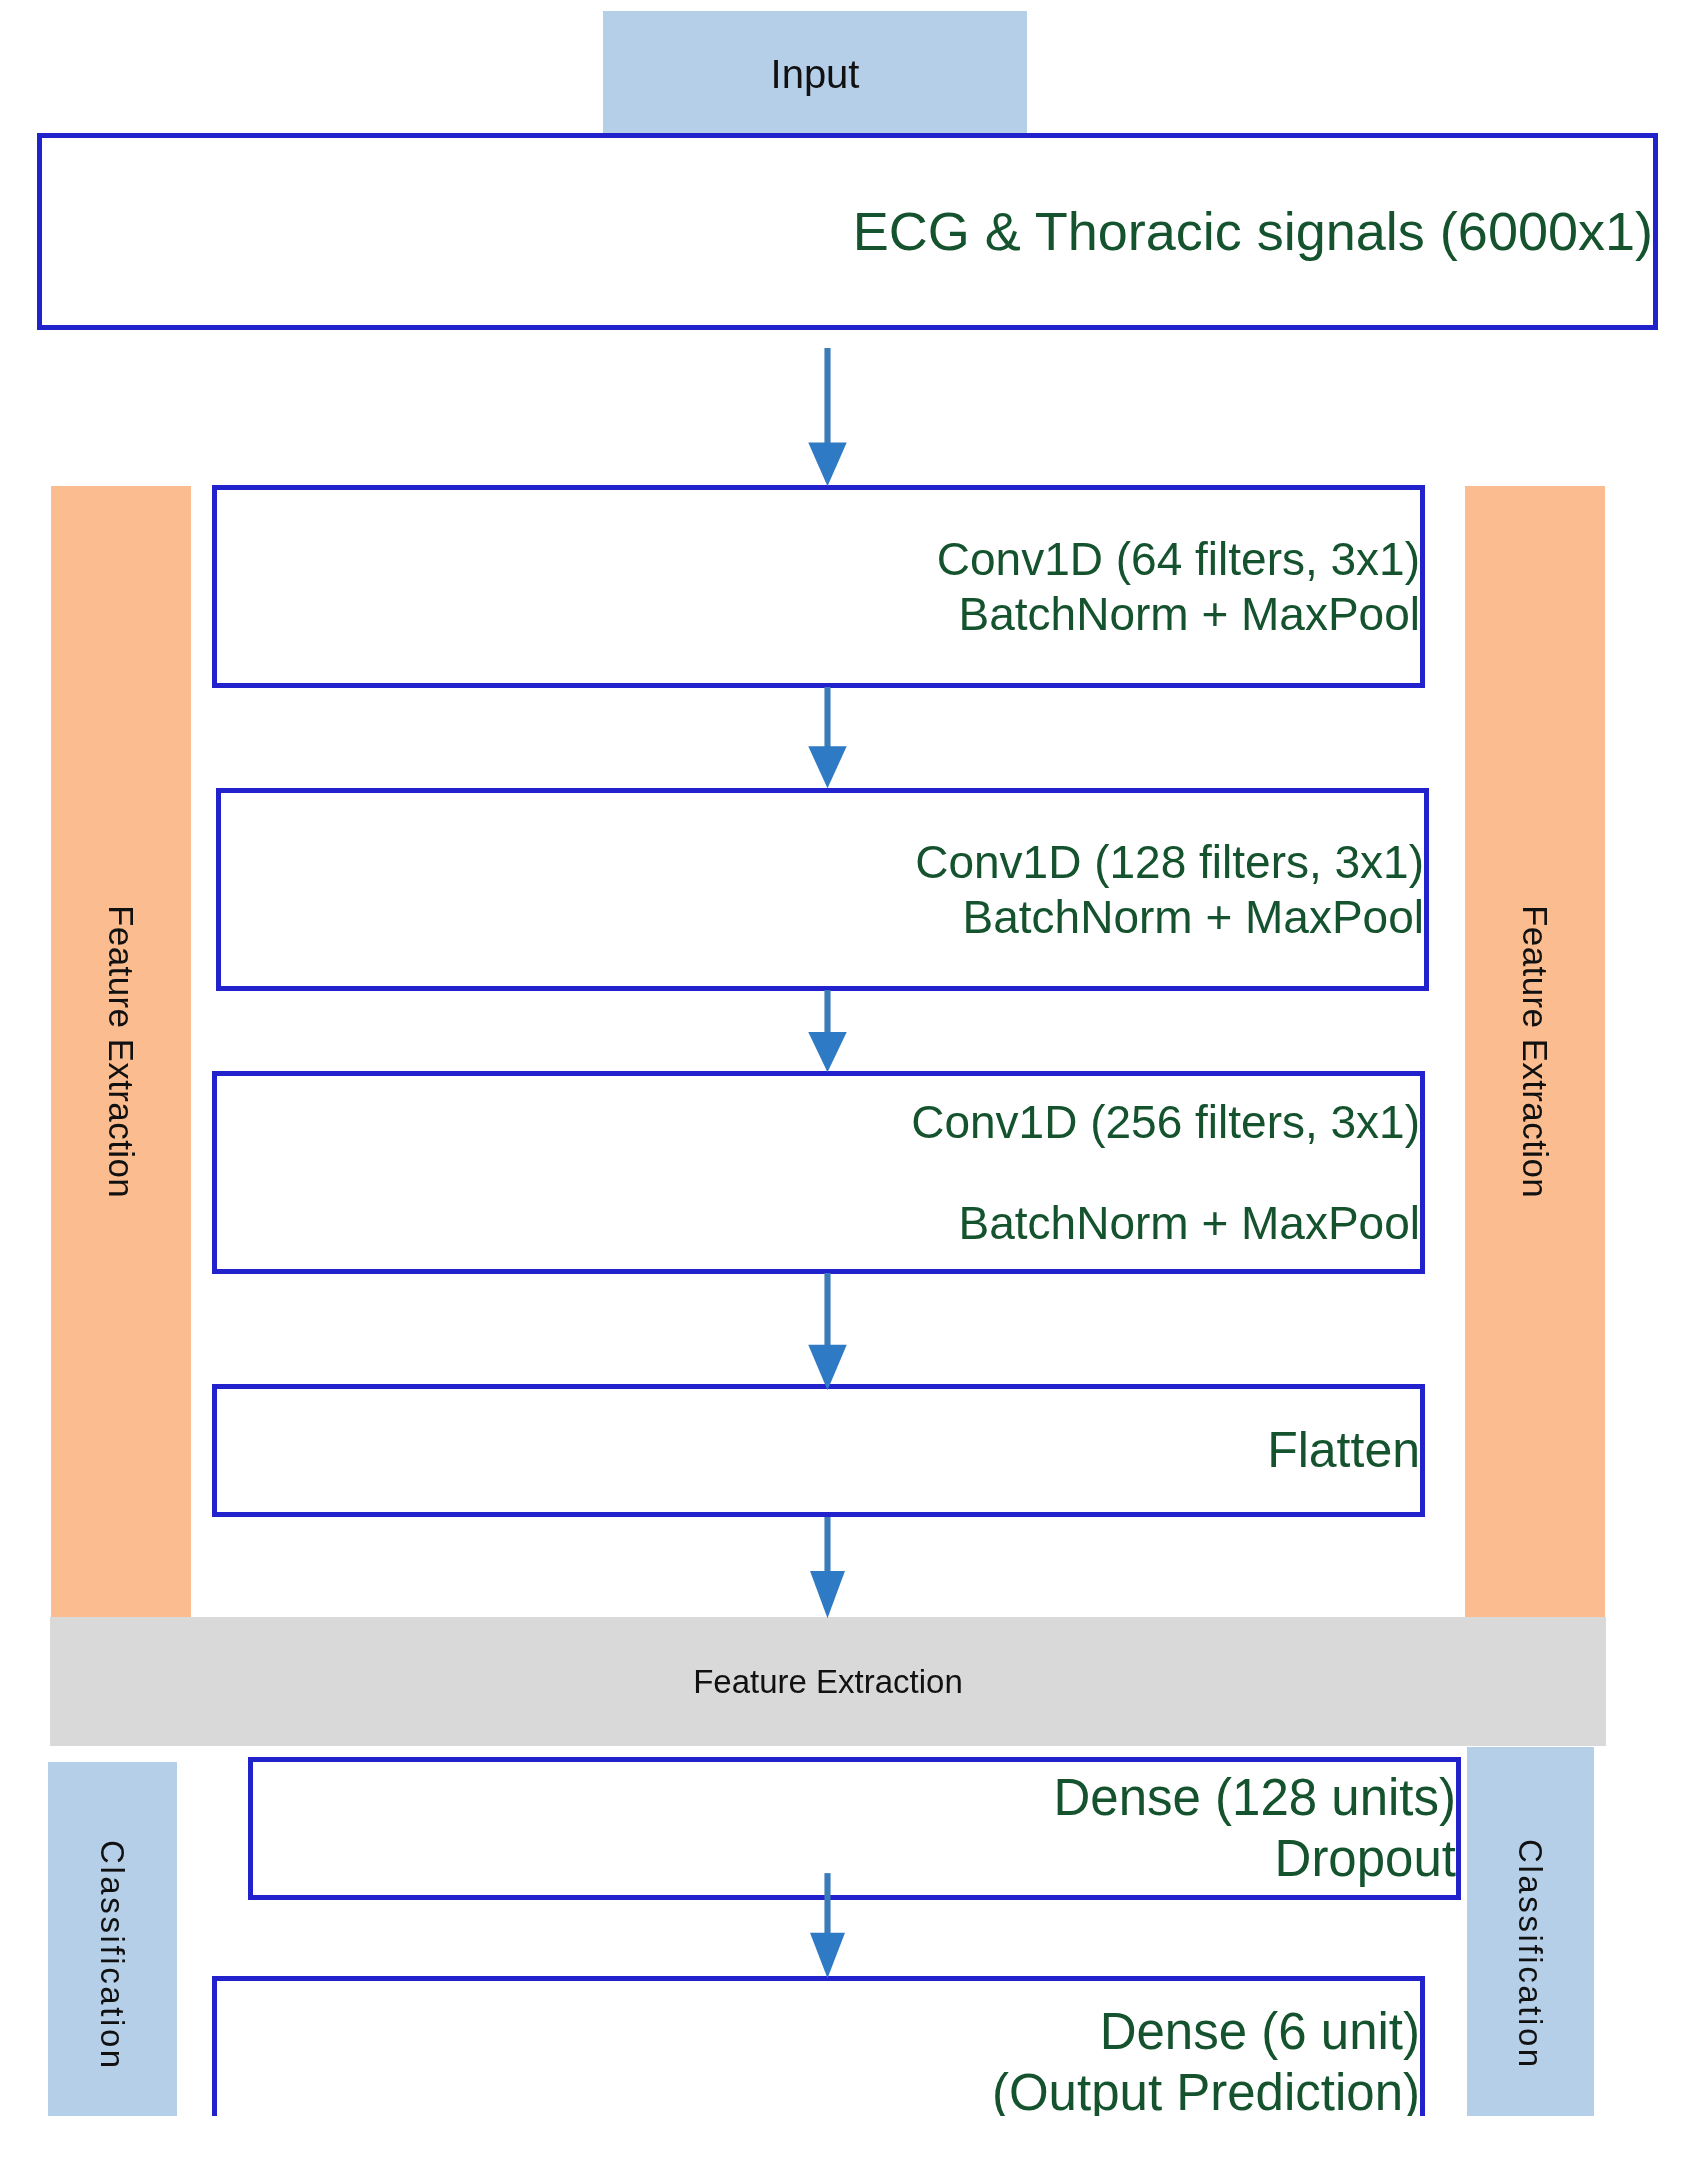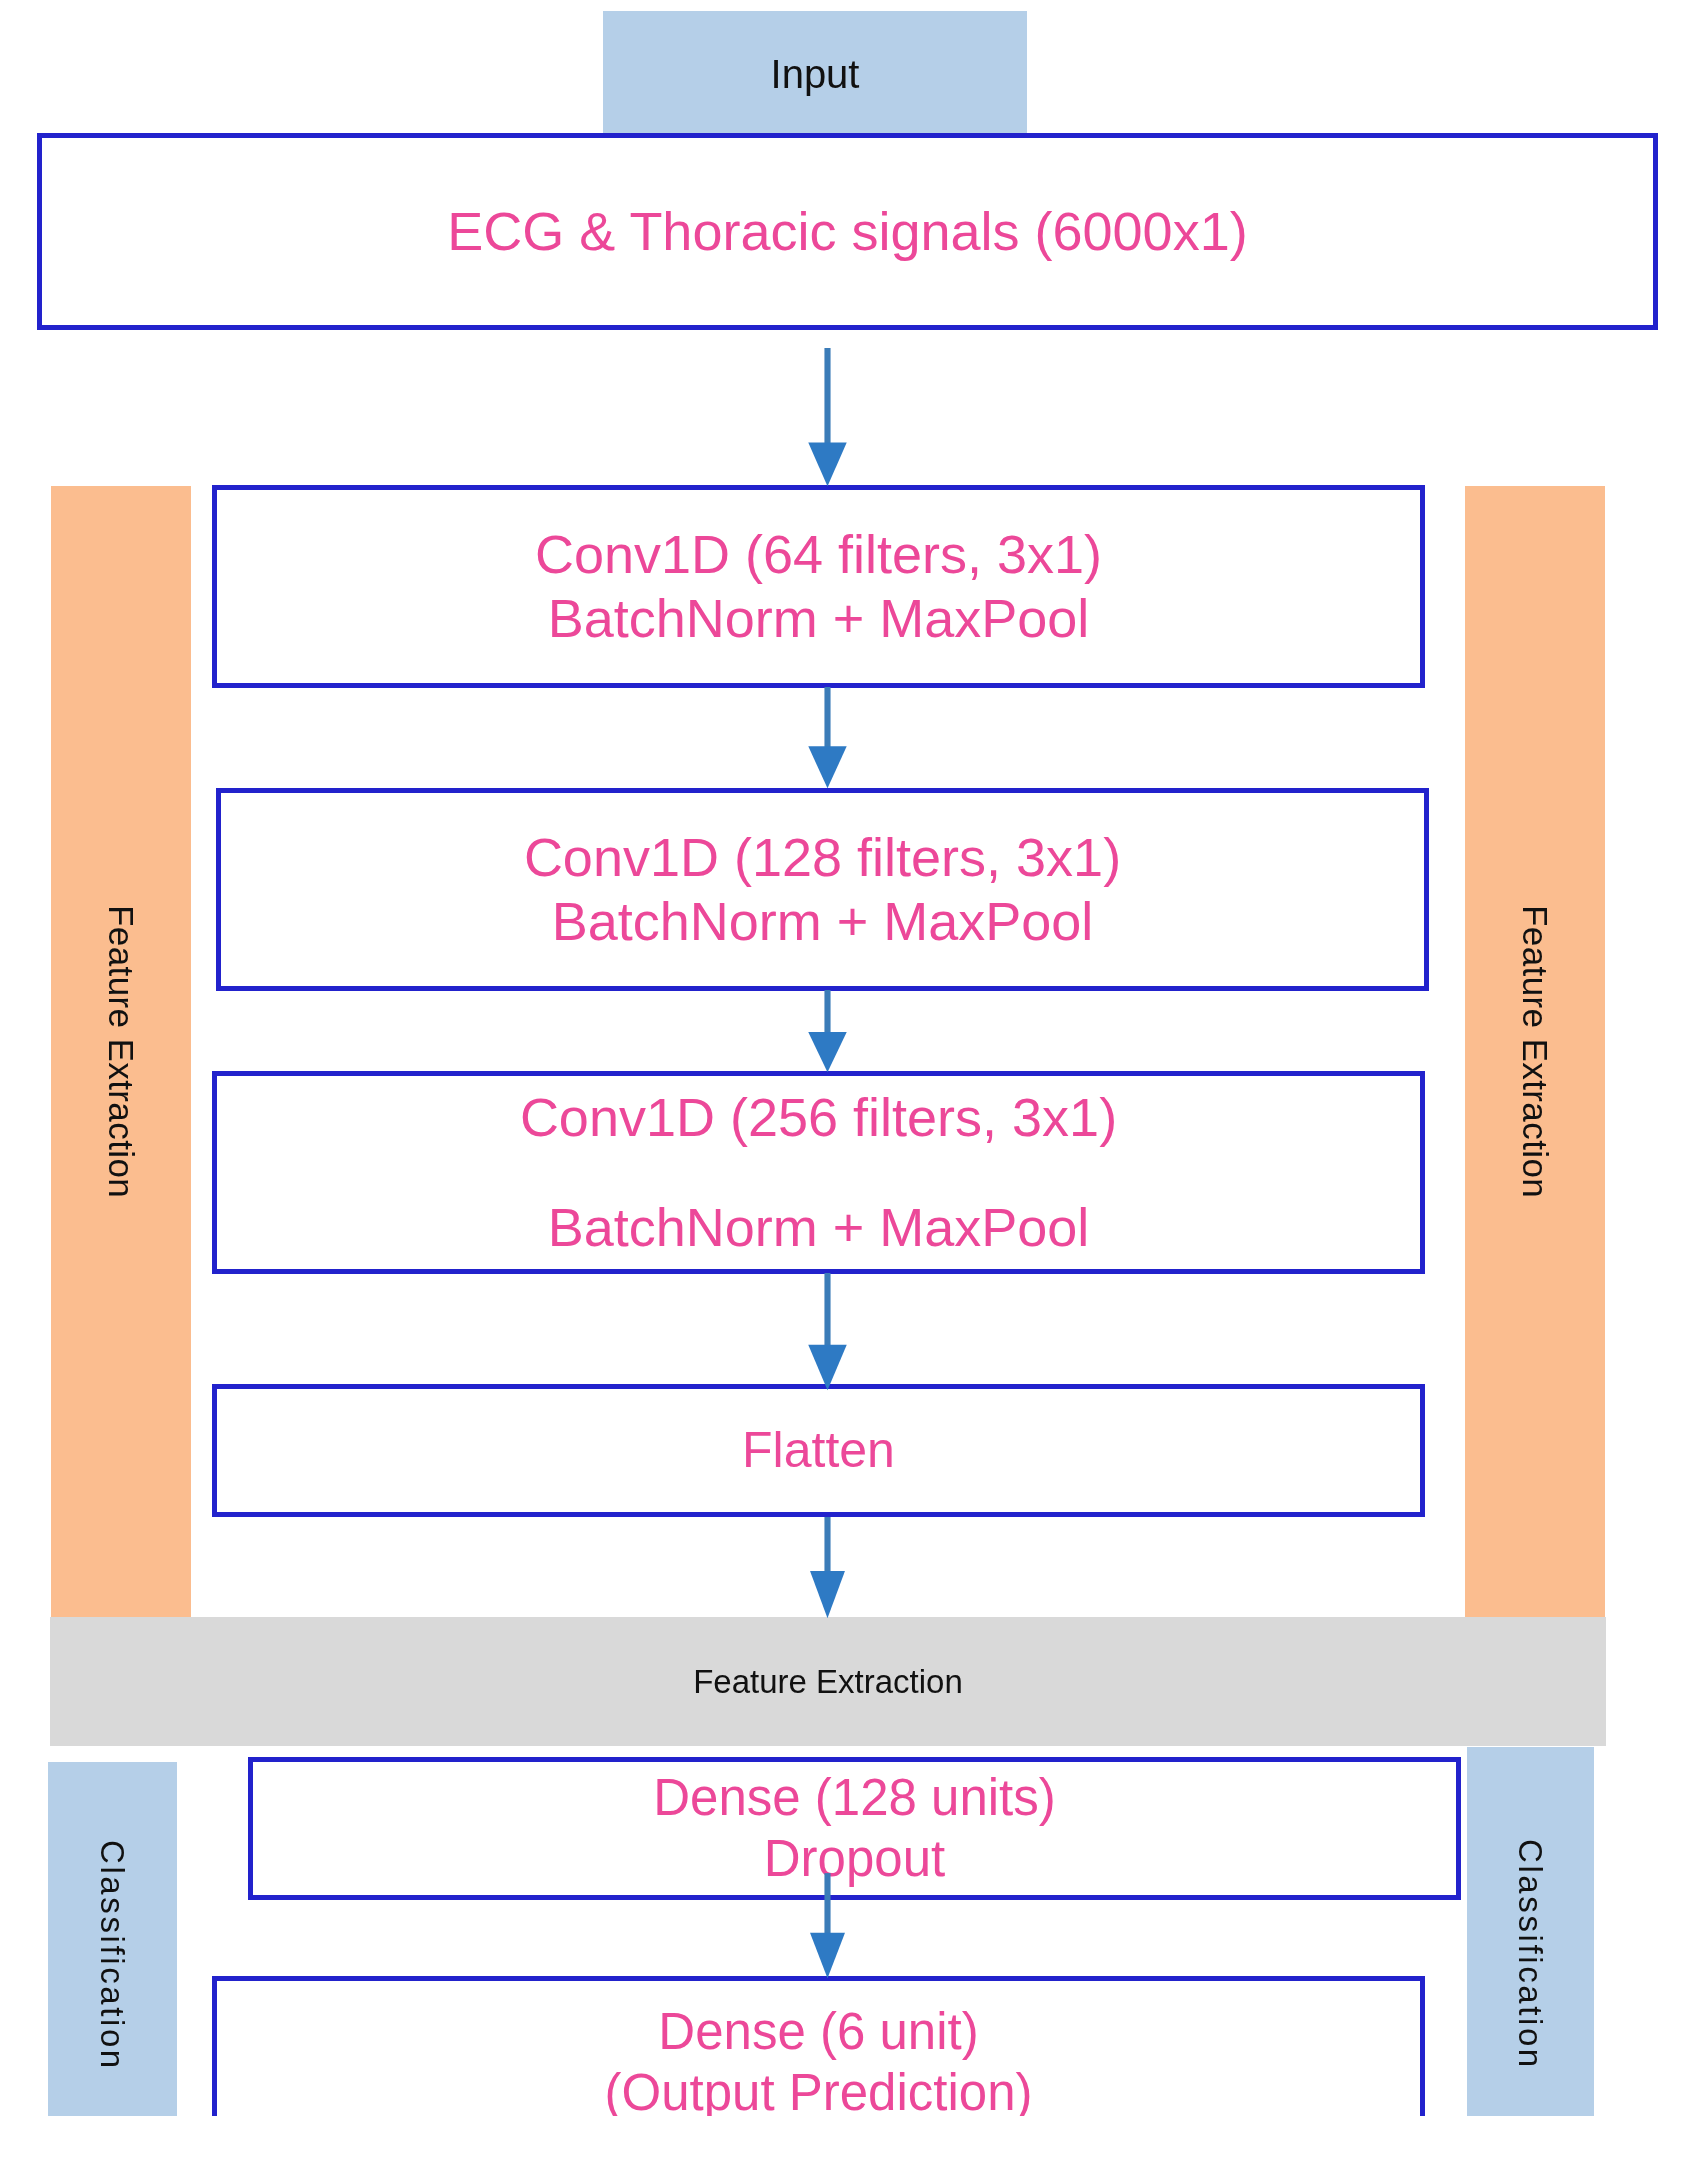--- a/index.html
+++ b/index.html
@@ -21,24 +21,24 @@
 
   
   .abs { position: absolute; box-sizing: border-box; }
 
   
   .flowbox {
     border: 5.2px solid #2222cc;
     background: #ffffff;
     display: flex;
     flex-direction: column;
-    align-items: center;
+    align-items: flex-end;
     justify-content: center;
     text-align: center;
-    color: #ec4899;
+    color: #14532d;
     z-index: 4;
   }
   .flowbox .line {
     display: block;
     line-height: 1.18;
     white-space: nowrap;
   }
 
   
   .bar {
@@ -59,21 +59,21 @@
     line-height: 1;
   }
 
   
   .arrow { z-index: 5; }
   .arrow svg { display: block; overflow: visible; }
 
   
   .t-input   { font-size: 40px; }
   .t-signal  { font-size: 54px; }
-  .t-layer   { font-size: 54px; }
+  .t-layer   { font-size: 46px; }
   .t-flat    { font-size: 50px; }
   .t-dense   { font-size: 51px; }
   .t-sidefe  { font-size: 35px; letter-spacing: 0.4px; }
   .t-banner  { font-size: 33px; }
   .t-sidecls { font-size: 33px; letter-spacing: 2.6px; }
 </style>
 </head>
 <body>
 
 <div id="canvas">

